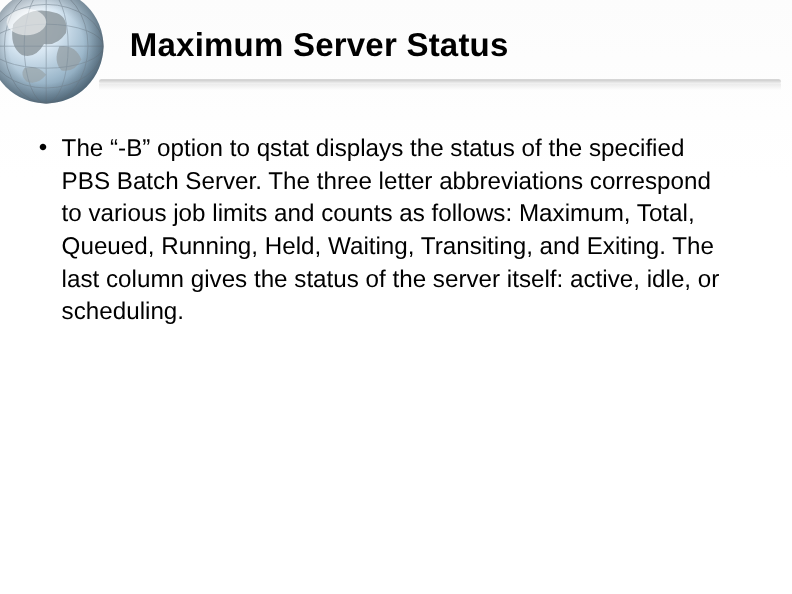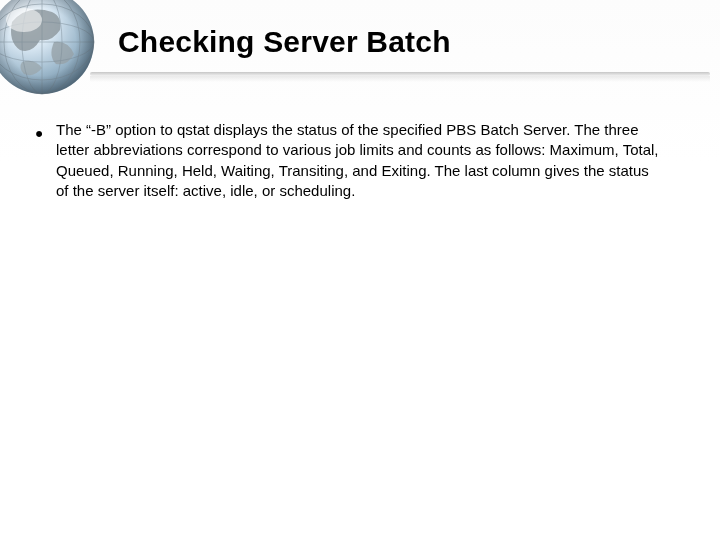--- a/index.html
+++ b/index.html
@@ -66,21 +66,21 @@
     gap: 8px;
   }
   .bullet-dot {
     flex: 0 0 auto;
     width: 18px;
     font-size: 22px;
     line-height: 28px;
     text-align: center;
   }
   .bullet-text {
-    font-size: 15px;
+    font-size: 22px;
     line-height: 1.35;
   }
 </style>
 </head>
 <body>
 
 <div class="slide">
 
   <div class="globe-wrap">
     <svg viewBox="0 0 120 120" width="120" height="120">
@@ -111,21 +111,21 @@
         <line x1="8" y1="60" x2="112" y2="60"></line>
         <line x1="60" y1="8" x2="60" y2="112"></line>
       </g>
 
       <circle cx="60" cy="60" r="52" fill="url(#gShadow)"></circle>
 
       <ellipse cx="42" cy="38" rx="18" ry="12" fill="#ffffff" opacity="0.55"></ellipse>
     </svg>
   </div>
 
-  <div class="title">Checking Server Batch</div>
+  <div class="title">Maximum Server Status</div>
 
   <div class="title-underline"></div>
 
   <div class="body">
     <div class="bullet-row">
       <div class="bullet-dot">•</div>
       <div class="bullet-text">The “-B” option to qstat displays the status of the specified PBS Batch Server. The three letter abbreviations correspond to various job limits and counts as follows: Maximum, Total, Queued, Running, Held, Waiting, Transiting, and Exiting. The last column gives  the status of the server itself: active, idle, or scheduling.</div>
     </div>
   </div>
 

